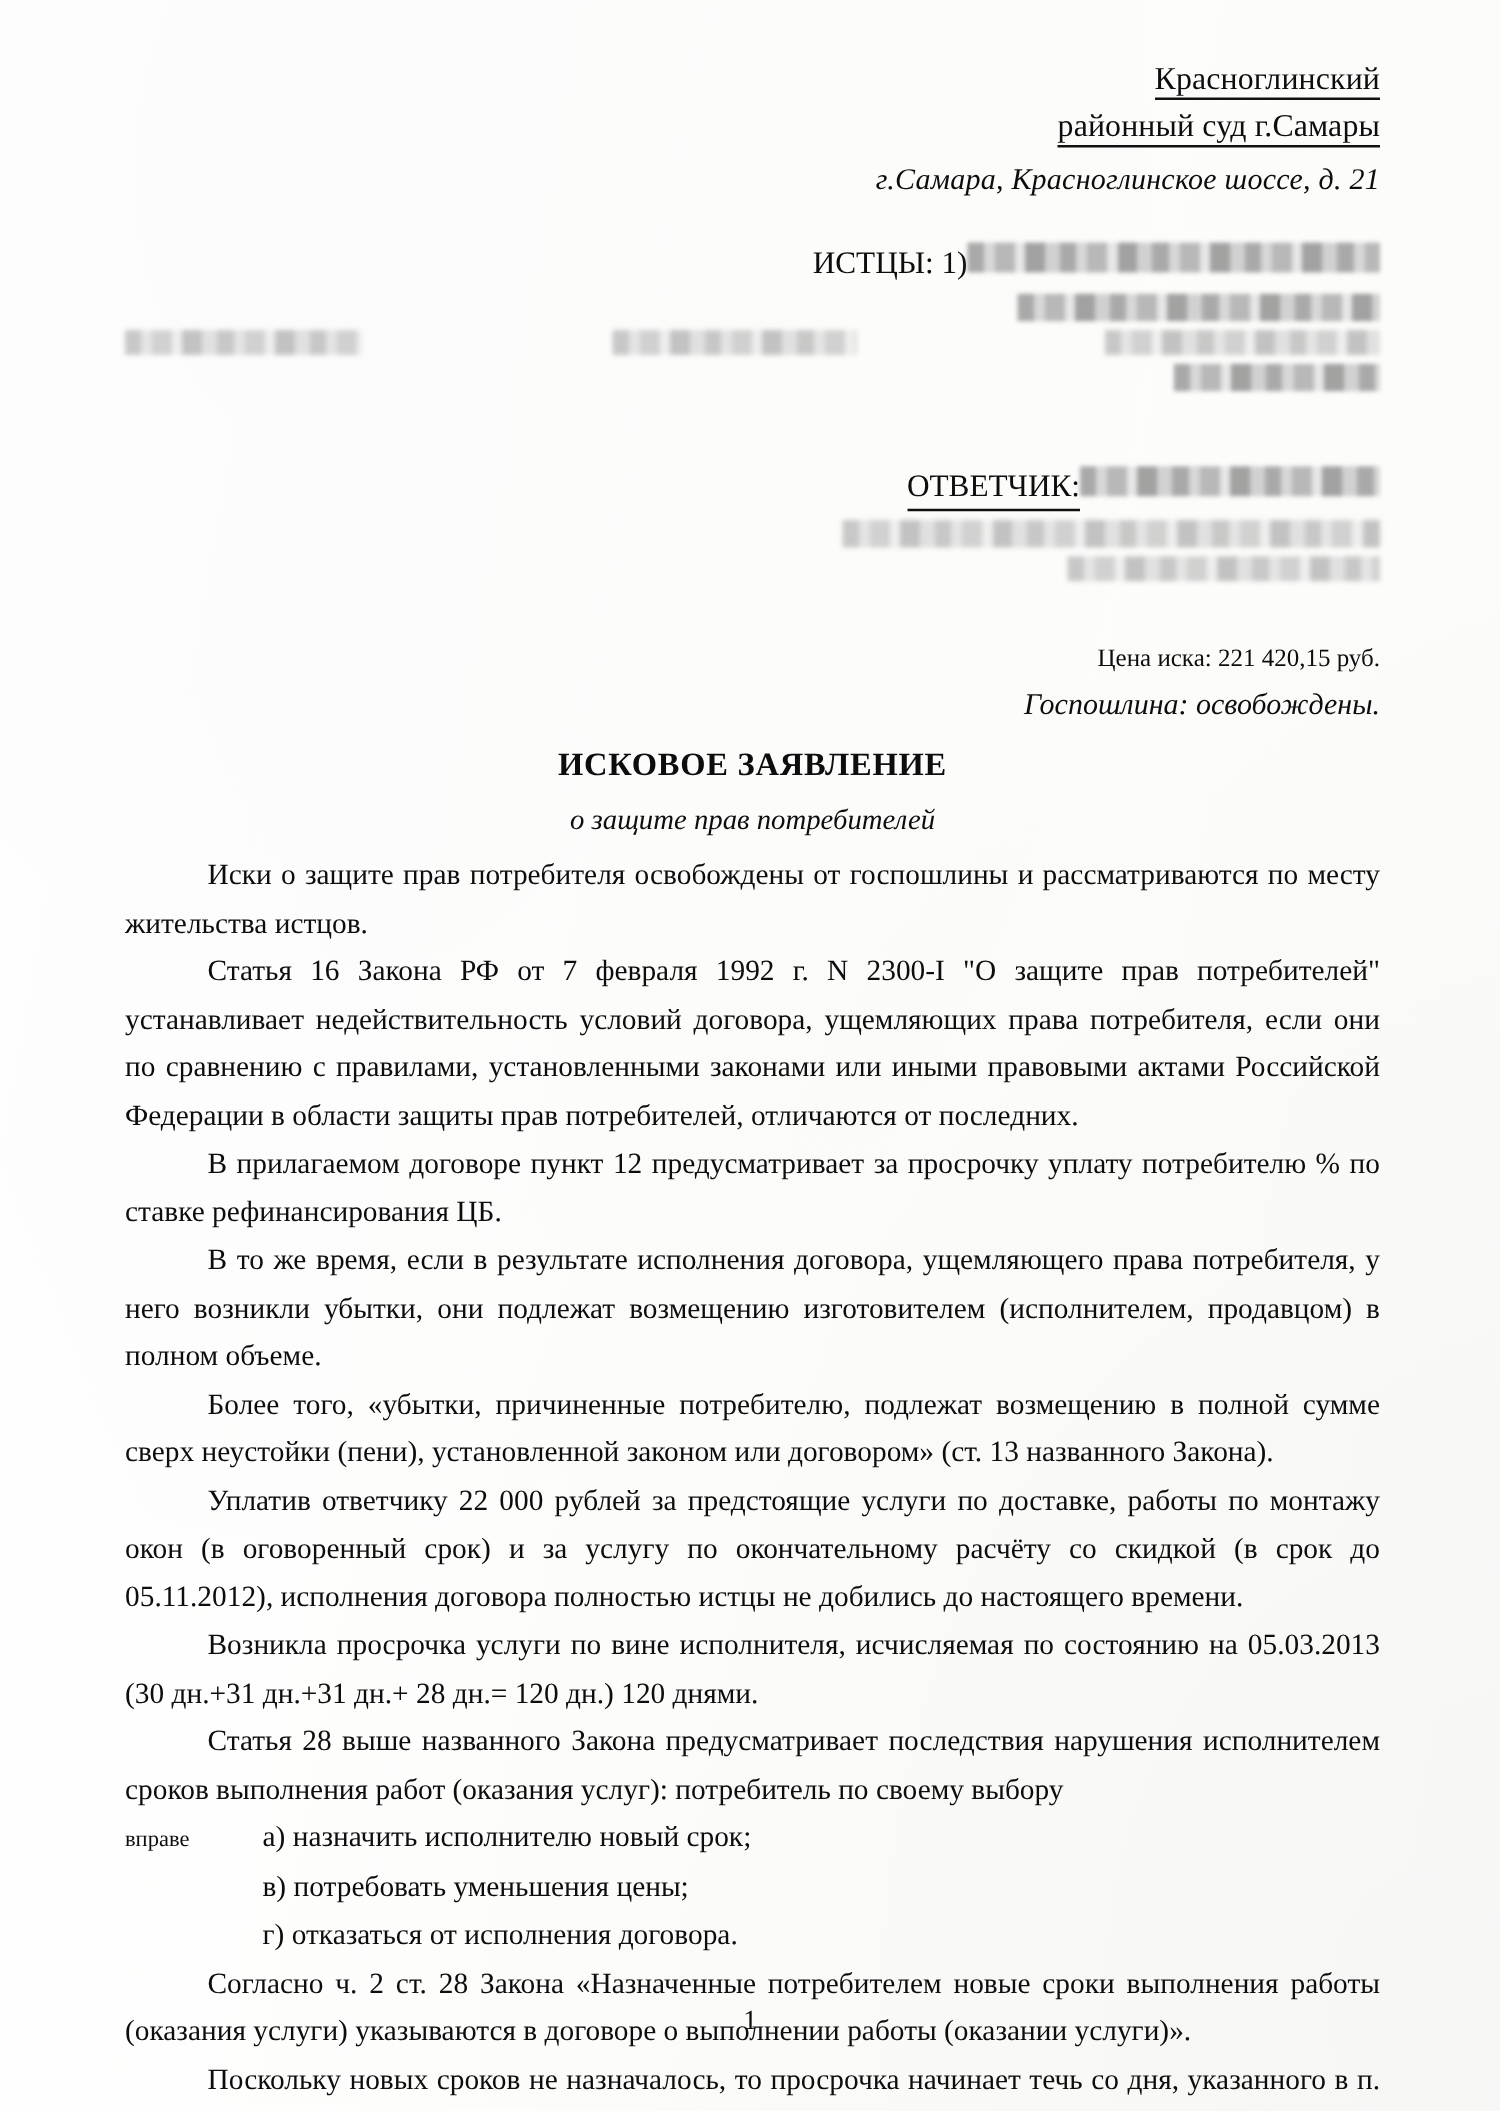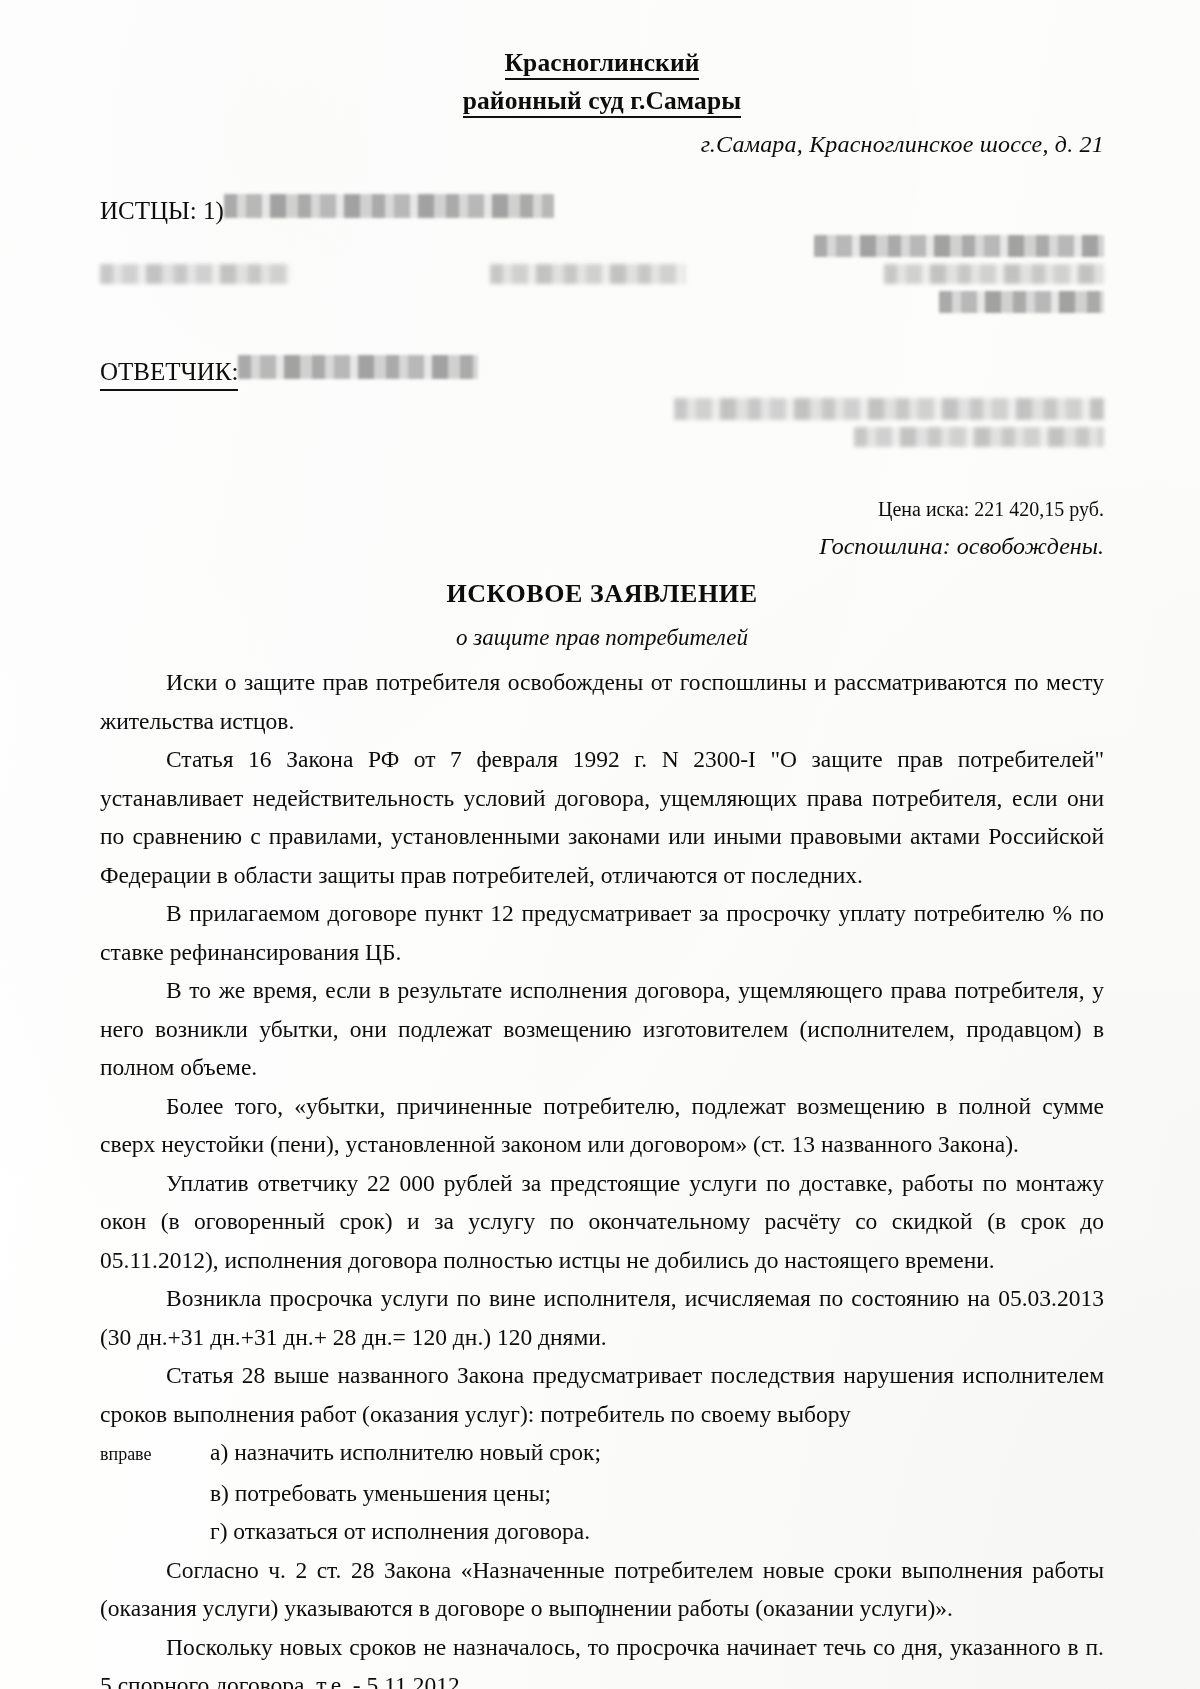--- a/index.html
+++ b/index.html
@@ -33,45 +33,44 @@
     position: relative;
     padding: 44px 96px 0 100px;
   }
 
   
   .court-block {
     text-align: right;
     margin-bottom: 4px;
   }
   .court-line {
-    font-weight: bold;
+    font-weight: normal;
     font-size: 25.5px;
     line-height: 38px;
     letter-spacing: 0.1px;
-    text-align: center;
   }
   .court-line span.u {
     border-bottom: 2px solid #111;
     padding-bottom: 1px;
   }
   .court-address {
     font-style: italic;
     font-size: 24px;
     line-height: 40px;
     margin-top: 4px;
     letter-spacing: 0.2px;
   }
 
   
   .parties {
     margin-top: 30px;
   }
   .party-row {
     display: flex;
-    justify-content: flex-start;
+    justify-content: flex-end;
     align-items: flex-start;
     min-height: 34px;
   }
   .party-label {
     font-size: 25px;
     line-height: 34px;
     white-space: nowrap;
     font-weight: normal;
   }
   .party-label.underlined {
@@ -214,21 +213,21 @@
       </div>
       <div class="redact-line spread">
         <span class="redact light" style="width: 190px; height: 20px;"></span>
         <span class="redact light" style="width: 195px; height: 20px;"></span>
         <span class="redact light" style="width: 220px; height: 20px;"></span>
       </div>
       <div class="redact-line">
         <span class="redact" style="width: 165px; height: 22px;"></span>
       </div>
 
-      <div class="party-row" style="margin-top: 42px;">
+      <div class="party-row" style="margin-top: 60px;">
         <span class="party-label underlined">ОТВЕТЧИК:</span>
         <span class="redact" style="width: 240px; height: 24px;"></span>
       </div>
       <div class="redact-line">
         <span class="redact light" style="width: 430px; height: 22px;"></span>
       </div>
       <div class="redact-line">
         <span class="redact light" style="width: 250px; height: 20px;"></span>
       </div>
     </div>

